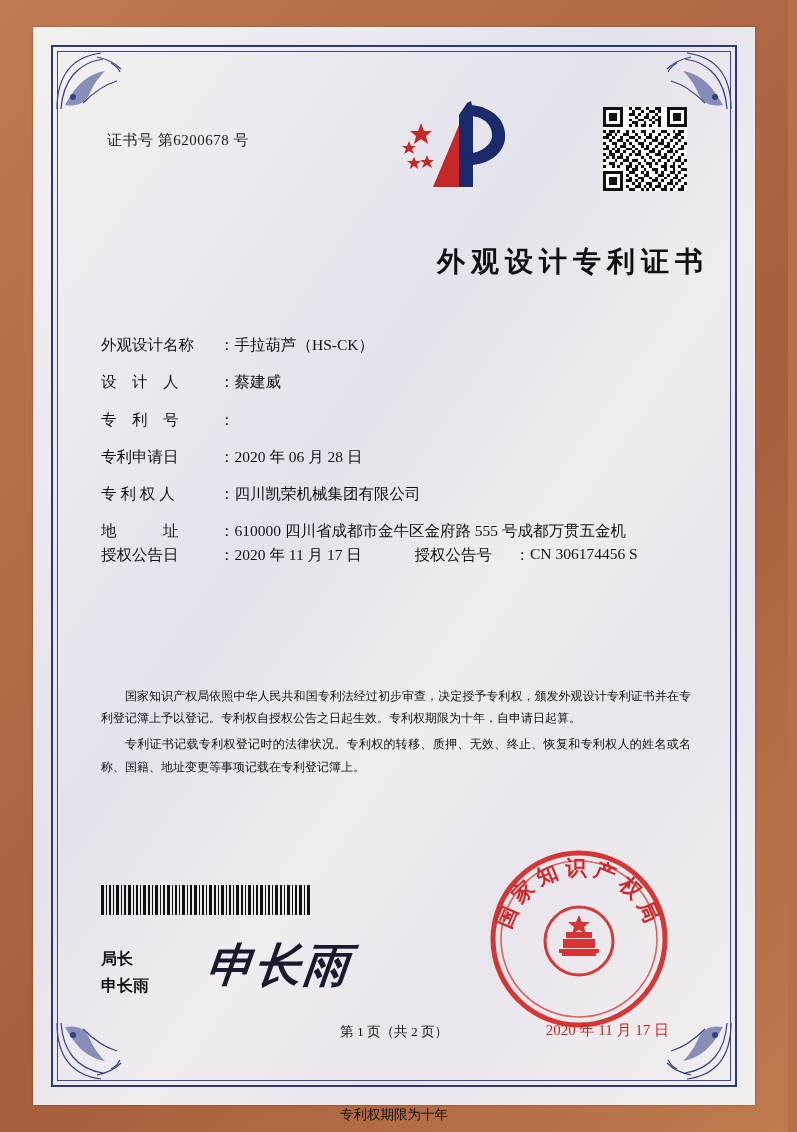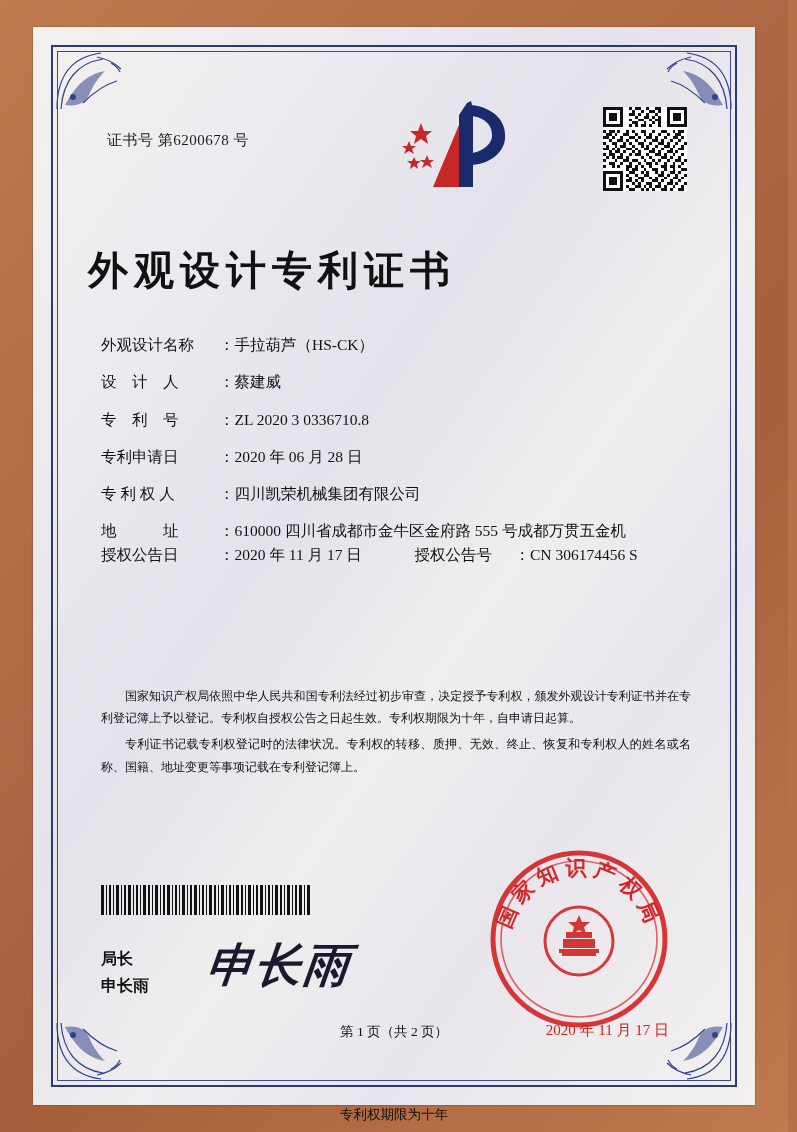--- a/index.html
+++ b/index.html
@@ -60,23 +60,23 @@
   .logo{
     position:absolute;left:310px;top:22px;width:130px;height:108px;
   }
   .qr{
     position:absolute;right:22px;top:34px;width:84px;height:84px;
     background:#fff;
   }
   .qr svg{display:block;}
 
   .title{
-    position:absolute;left:9px;right:0;top:170px;
-    text-align:left;
-    font-size:40px;font-weight:bold;color:#111;
+    position:absolute;left:0;right:0;top:170px;
+    text-align:right;
+    font-size:28px;font-weight:bold;color:#111;
     letter-spacing:6px;
     font-family:"DejaVu Sans","Liberation Sans",sans-serif;
   }
 
   
   .fields{
     position:absolute;left:22px;right:18px;top:260px;
     font-family:"Liberation Serif","DejaVu Serif",serif;
     color:#111;
   }
@@ -91,21 +91,21 @@
     letter-spacing:0px;
     white-space:nowrap;
   }
   .f-colon{flex:0 0 10px;}
   .f-val{flex:1 1 auto;}
   .f-val2{
     margin-left:128px;margin-top:-8px;margin-bottom:14px;
     font-size:15.5px;
   }
   .f-row-split{
-    display:flex;align-items:center;font-size:15.5px;margin-bottom:8px;
+    display:flex;align-items:flex-start;font-size:15.5px;margin-bottom:8px;
   }
   .f-right-label{flex:0 0 100px;text-align:left;}
   .f-right-val{flex:1 1 auto;}
 
   
   .paras{
     position:absolute;left:22px;right:18px;top:612px;
     font-family:"Liberation Serif","DejaVu Serif",serif;
     font-size:12px;line-height:1.85;color:#111;
     text-align:justify;
@@ -475,21 +475,20 @@
 
         <div class="f-row">
           <span class="f-label">设　计　人</span>
           <span class="f-colon">：</span>
           <span class="f-val">蔡建威</span>
         </div>
 
         <div class="f-row">
           <span class="f-label">专　利　号</span>
           <span class="f-colon">：</span>
-          <span class="f-val">ZL 2020 3 0336710.8</span>
         </div>
 
         <div class="f-row">
           <span class="f-label">专利申请日</span>
           <span class="f-colon">：</span>
           <span class="f-val">2020 年 06 月 28 日</span>
         </div>
 
         <div class="f-row">
           <span class="f-label">专 利 权 人</span>

